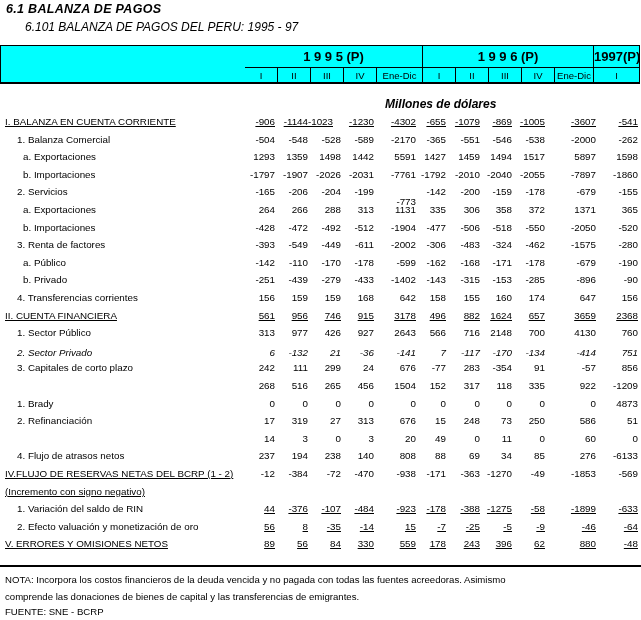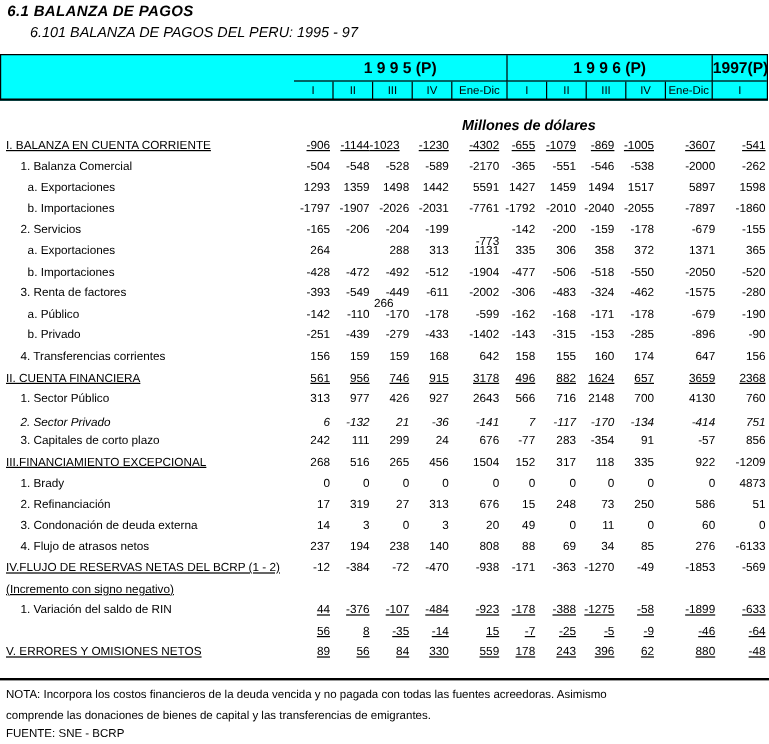--- a/index.html
+++ b/index.html
@@ -115,21 +115,21 @@
       <span class="v" style="right: 195px;">-142</span>
       <span class="v" style="right: 161px;">-200</span>
       <span class="v" style="right: 129px;">-159</span>
       <span class="v" style="right: 96px;">-178</span>
       <span class="v" style="right: 45px;">-679</span>
       <span class="v" style="right: 3px;">-155</span>
     </div>
     <div class="row" style="top: 202px;">
       <span class="lbl" style="left: 23px;">a. Exportaciones</span>
       <span class="v" style="right: 366px;">264</span>
-      <span class="v" style="right: 313px; margin-top: 44px;">266</span>
+      <span class="v" style="right: 333px;">266</span>
       <span class="v" style="right: 300px;">288</span>
       <span class="v" style="right: 267px;">313</span>
       <span class="v" style="right: 225px;">1131</span>
       <span class="v" style="right: 195px;">335</span>
       <span class="v" style="right: 161px;">306</span>
       <span class="v" style="right: 129px;">358</span>
       <span class="v" style="right: 96px;">372</span>
       <span class="v" style="right: 45px;">1371</span>
       <span class="v" style="right: 3px;">365</span>
     </div>
@@ -253,21 +253,20 @@
       <span class="v" style="right: 267px;">24</span>
       <span class="v" style="right: 225px;">676</span>
       <span class="v" style="right: 195px;">-77</span>
       <span class="v" style="right: 161px;">283</span>
       <span class="v" style="right: 129px;">-354</span>
       <span class="v" style="right: 96px;">91</span>
       <span class="v" style="right: 45px;">-57</span>
       <span class="v" style="right: 3px;">856</span>
     </div>
     <div class="row" style="top: 378px;">
-      <span class="lbl u" style="left: 5px;">III.FINANCIAMIENTO EXCEPCIONAL</span>
       <span class="v" style="right: 366px;">268</span>
       <span class="v" style="right: 333px;">516</span>
       <span class="v" style="right: 300px;">265</span>
       <span class="v" style="right: 267px;">456</span>
       <span class="v" style="right: 225px;">1504</span>
       <span class="v" style="right: 195px;">152</span>
       <span class="v" style="right: 161px;">317</span>
       <span class="v" style="right: 129px;">118</span>
       <span class="v" style="right: 96px;">335</span>
       <span class="v" style="right: 45px;">922</span>
@@ -295,21 +294,20 @@
       <span class="v" style="right: 267px;">313</span>
       <span class="v" style="right: 225px;">676</span>
       <span class="v" style="right: 195px;">15</span>
       <span class="v" style="right: 161px;">248</span>
       <span class="v" style="right: 129px;">73</span>
       <span class="v" style="right: 96px;">250</span>
       <span class="v" style="right: 45px;">586</span>
       <span class="v" style="right: 3px;">51</span>
     </div>
     <div class="row" style="top: 430.8px;">
-      <span class="lbl" style="left: 17px;">3. Condonación de deuda externa</span>
       <span class="v" style="right: 366px;">14</span>
       <span class="v" style="right: 333px;">3</span>
       <span class="v" style="right: 300px;">0</span>
       <span class="v" style="right: 267px;">3</span>
       <span class="v" style="right: 225px;">20</span>
       <span class="v" style="right: 195px;">49</span>
       <span class="v" style="right: 161px;">0</span>
       <span class="v" style="right: 129px;">11</span>
       <span class="v" style="right: 96px;">0</span>
       <span class="v" style="right: 45px;">60</span>
@@ -354,20 +352,21 @@
       <span class="v u" style="right: 267px;">-484</span>
       <span class="v u" style="right: 225px;">-923</span>
       <span class="v u" style="right: 195px;">-178</span>
       <span class="v u" style="right: 161px;">-388</span>
       <span class="v u" style="right: 129px;">-1275</span>
       <span class="v u" style="right: 96px;">-58</span>
       <span class="v u" style="right: 45px;">-1899</span>
       <span class="v u" style="right: 3px;">-633</span>
     </div>
     <div class="row" style="top: 518.8px;">
+      <span class="lbl" style="left: 17px;">2. Efecto valuación y monetización de oro</span>
       <span class="v u" style="right: 366px;">56</span>
       <span class="v u" style="right: 333px;">8</span>
       <span class="v u" style="right: 300px;">-35</span>
       <span class="v u" style="right: 267px;">-14</span>
       <span class="v u" style="right: 225px;">15</span>
       <span class="v u" style="right: 195px;">-7</span>
       <span class="v u" style="right: 161px;">-25</span>
       <span class="v u" style="right: 129px;">-5</span>
       <span class="v u" style="right: 96px;">-9</span>
       <span class="v u" style="right: 45px;">-46</span>

